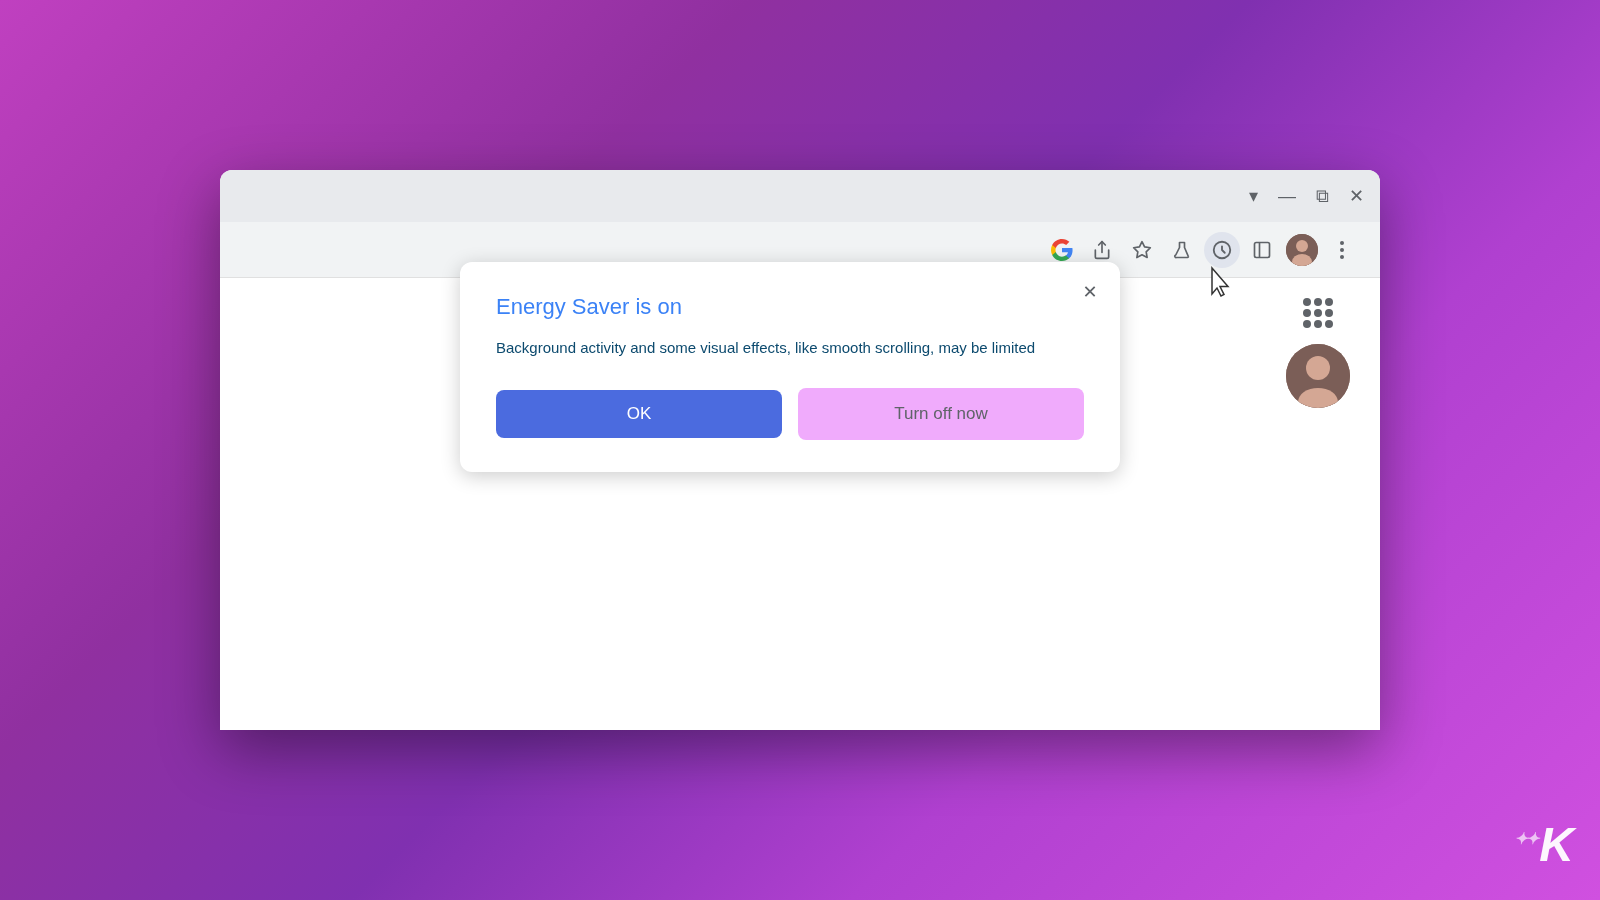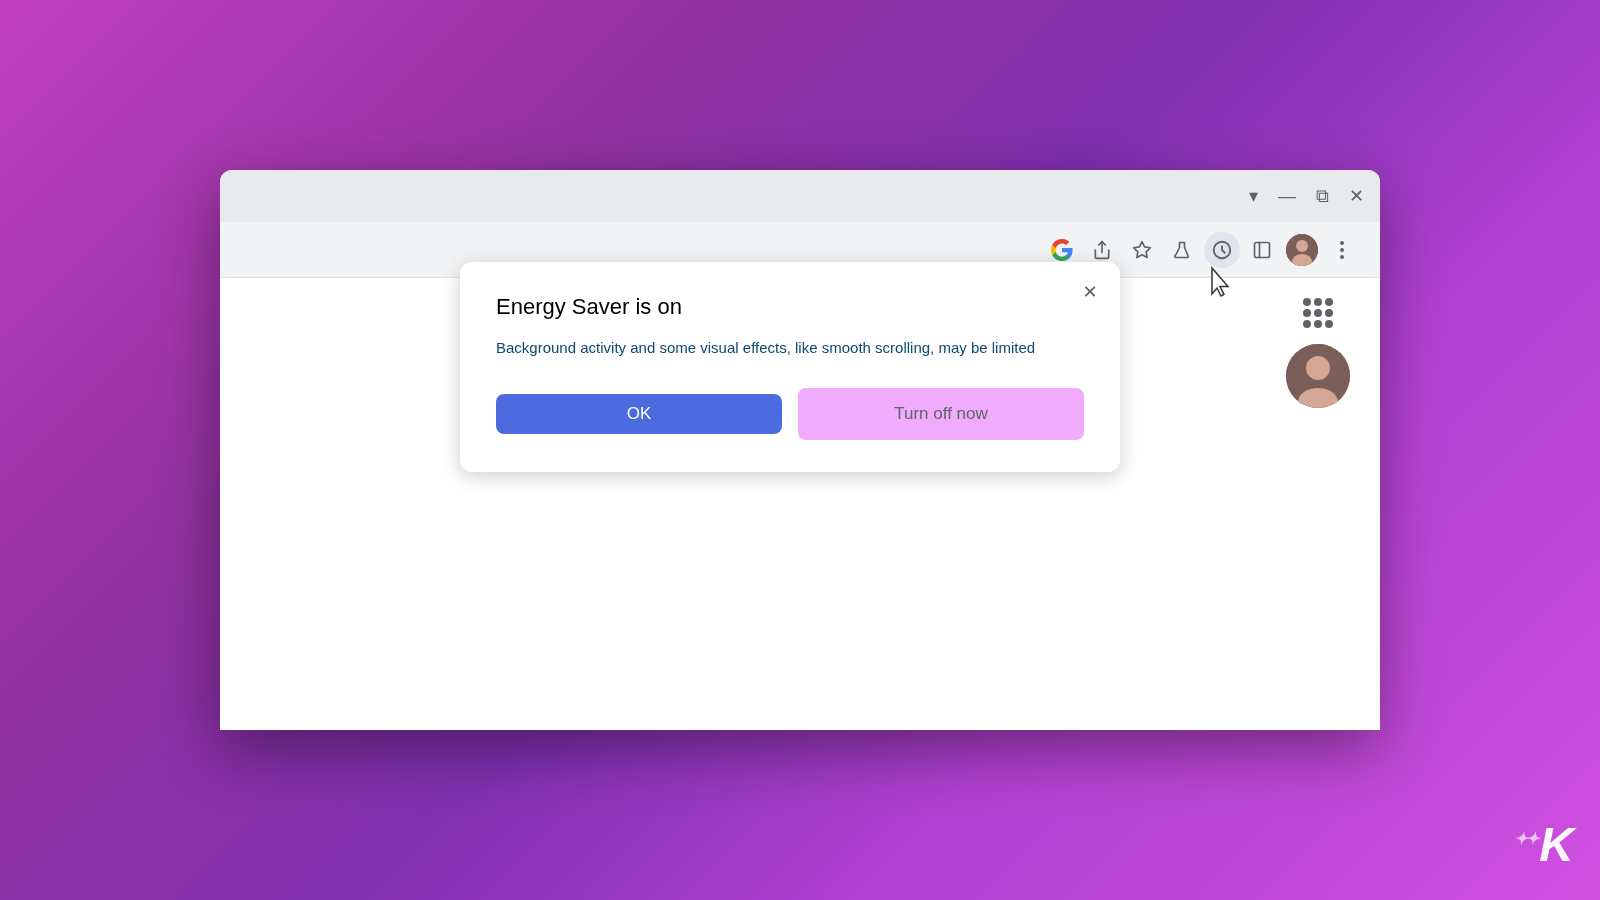--- a/index.html
+++ b/index.html
@@ -124,40 +124,40 @@
       align-items: center;
       justify-content: center;
       color: #5f6368;
       font-size: 18px;
       border-radius: 50%;
     }
 
     .popup-title {
       font-size: 22px;
       font-weight: 500;
-      color: #000000;
+      color: #3b82f6;
       margin-bottom: 16px;
     }
 
     .popup-body {
       font-size: 15px;
       color: #0c4a6e;
       line-height: 1.6;
       margin-bottom: 28px;
     }
 
     .popup-buttons {
       display: flex;
       gap: 16px;
       align-items: center;
     }
 
     .btn-ok {
       flex: 1;
-      height: 40px;
+      height: 48px;
       background: #4b6bdf;
       color: white;
       border: none;
       border-radius: 8px;
       font-size: 17px;
       font-weight: 500;
       cursor: pointer;
       transition: background 0.2s;
     }
 

